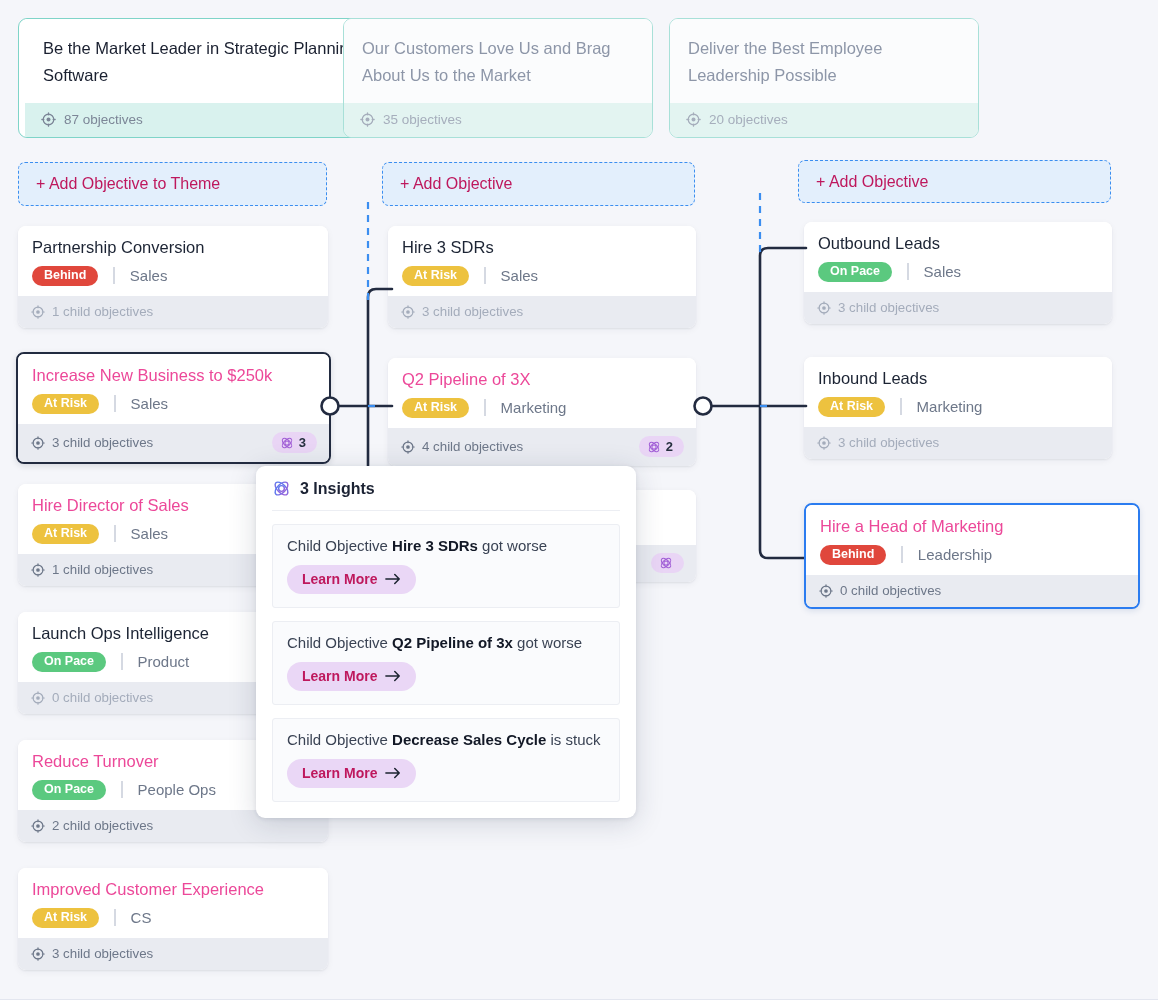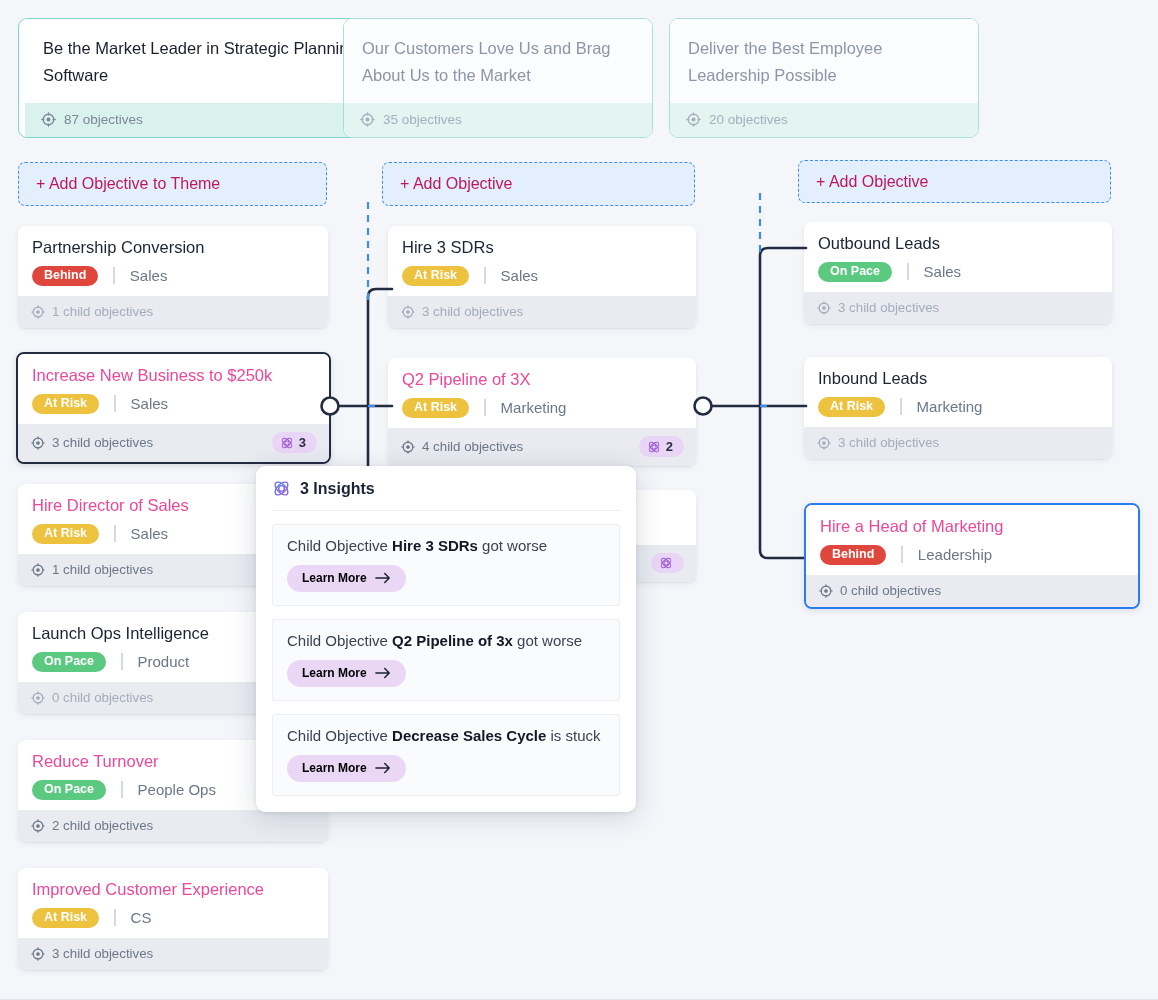--- a/index.html
+++ b/index.html
@@ -136,21 +136,21 @@
     padding: 12px 14px 13px 14px;
   }
   .ins-text { font-size: 15px; color: #3a4354; line-height: 1.2; white-space: nowrap; }
   .ins-text b { color: #121826; font-weight: 700; }
   .learn {
     margin-top: 10px;
     display: inline-flex; align-items: center; gap: 8px;
     background: #ead7f6;
     border-radius: 999px;
     padding: 6px 15px 7px 15px;
-    font-size: 12px; font-weight: 700; color: #000000;
+    font-size: 14px; font-weight: 700; color: #be185d;
     cursor: pointer;
   }
 
   
   #wires { position: absolute; left: 0; top: 0; width: 1158px; height: 1000px; z-index: 5; pointer-events: none; }
   #wires-front { position: absolute; left: 0; top: 0; width: 1158px; height: 1000px; z-index: 12; pointer-events: none; }
 
   .icon { display: inline-flex; align-items: center; justify-content: center; flex: none; }
 </style>
 </head>

